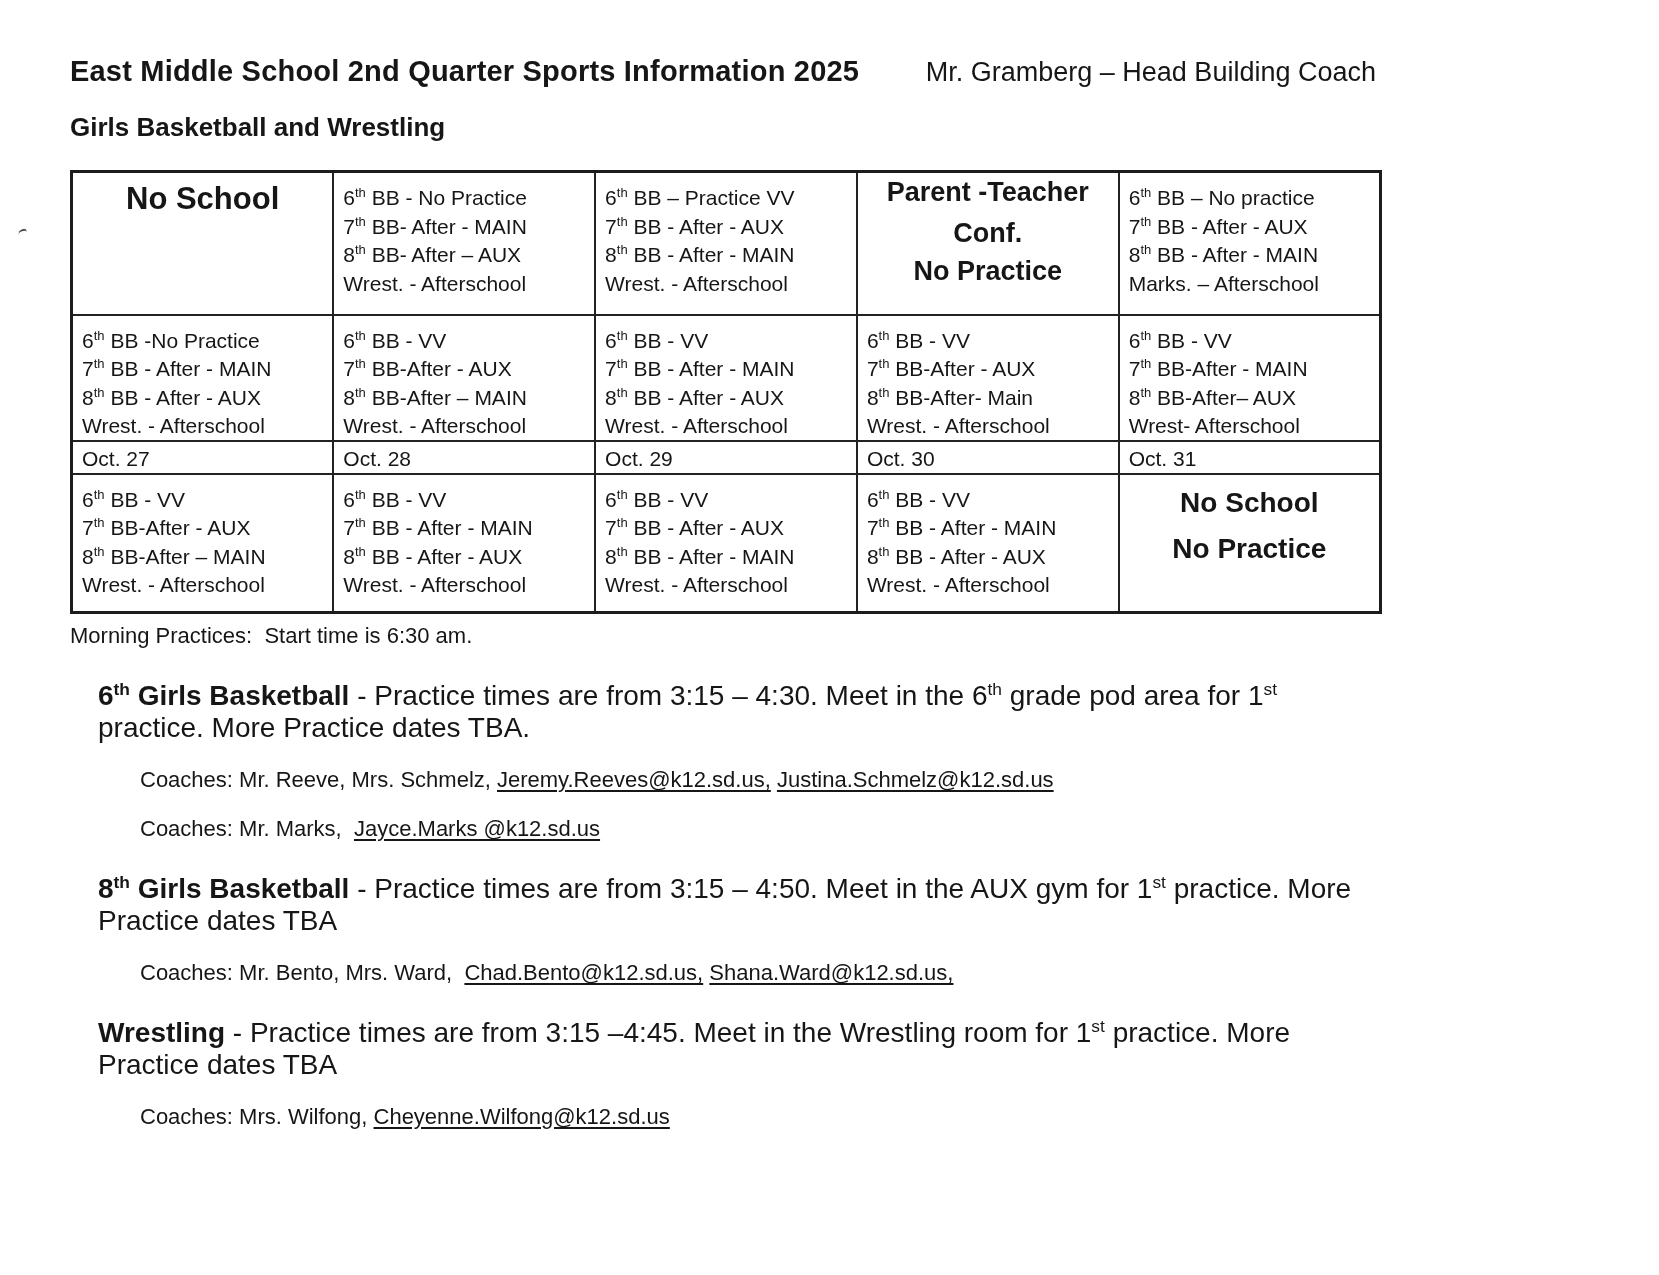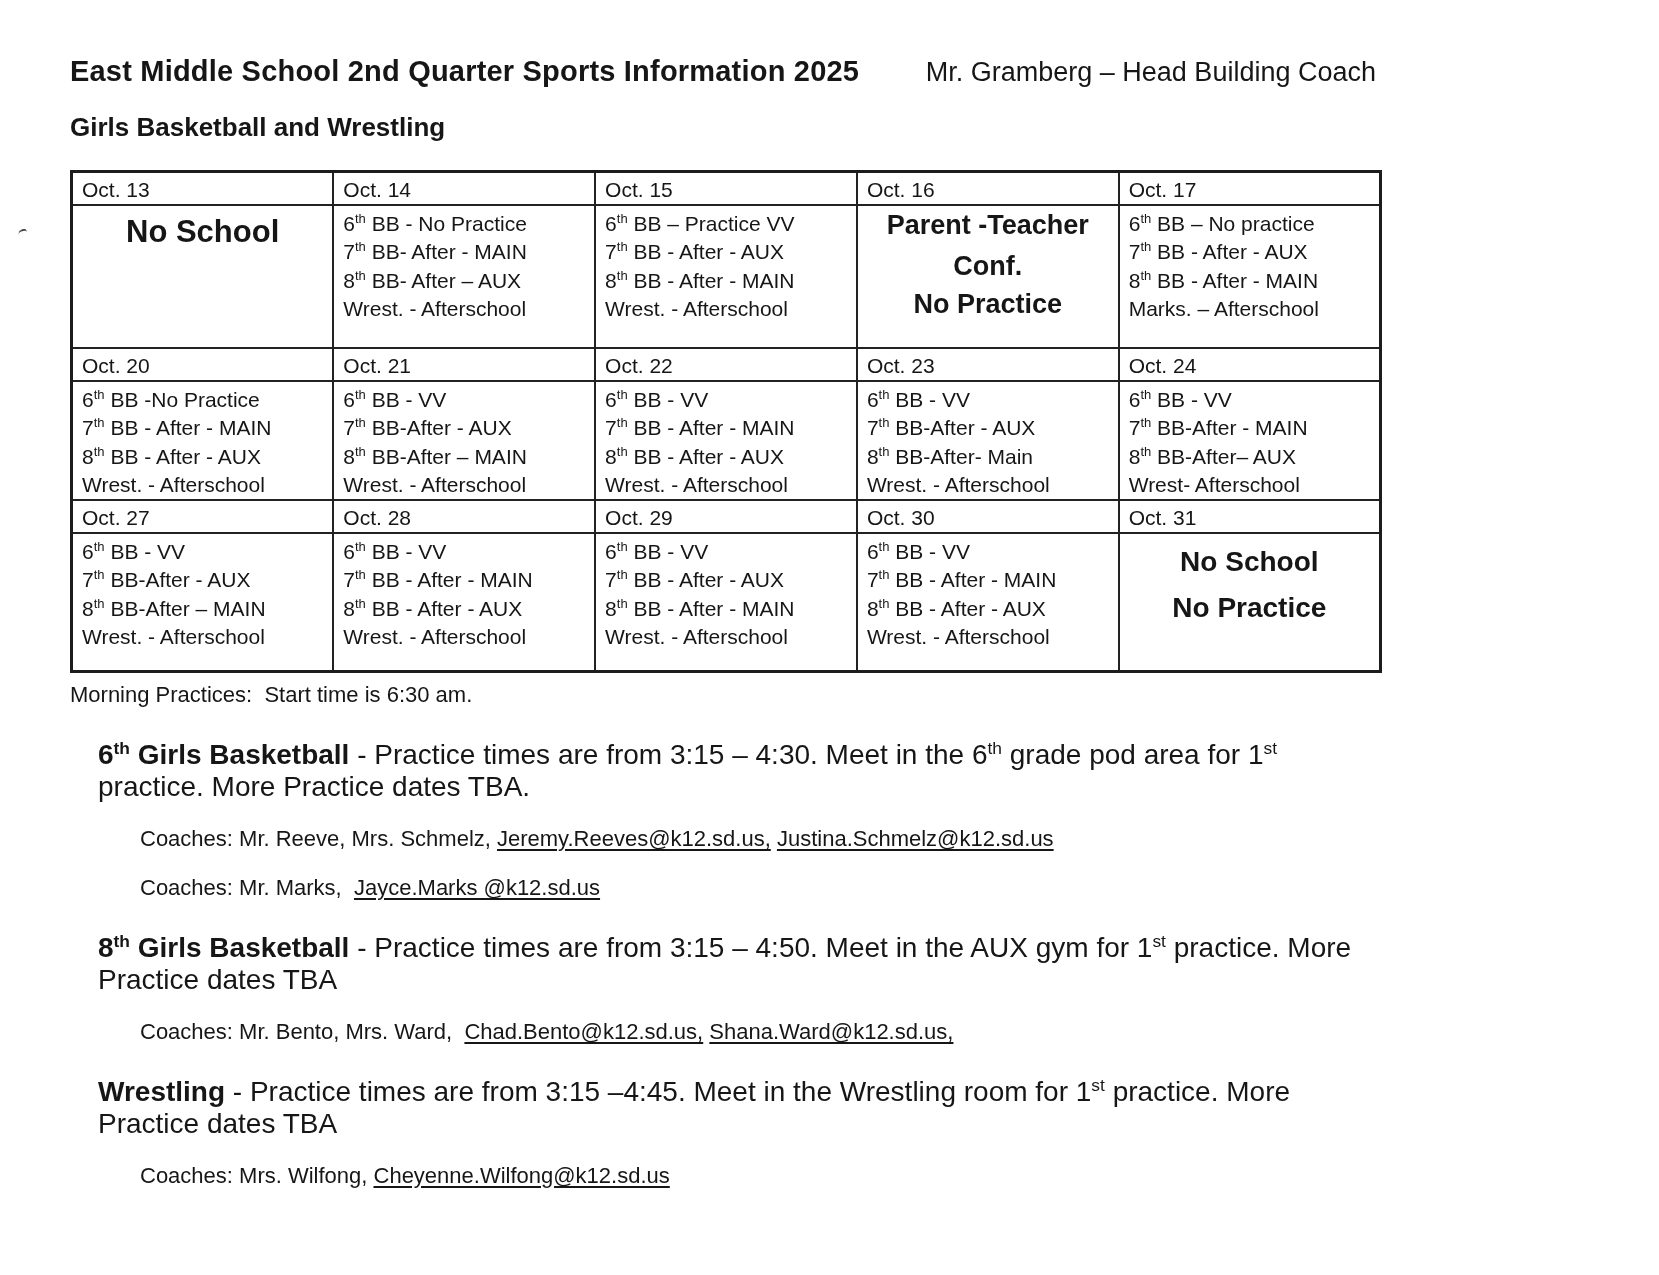--- a/index.html
+++ b/index.html
@@ -42,21 +42,21 @@
   }
   tr.r1 td { height: 143px; }
   tr.r2 td { height: 108px; }
   tr.r3 td { height: 139px; }
   .ln {
     font-size: 21px;
     line-height: 27.5px;
     padding: 1px 4px 0 9px;
     white-space: pre-wrap;
   }
-  td .ln:first-child { padding-top: 4px; }
+  td .ln:first-child { padding-top: 4px; margin-top: 7px; }
   sup { font-size: 62%; vertical-align: super; line-height: 0; }
 
   .big-notice { text-align: center; font-weight: bold; }
   .no-school-1 { font-size: 31px; margin-top: 8px; }
   .pt-line1 { font-size: 27px; margin-top: 4px; }
   .pt-line2 { font-size: 27px; margin-top: 10px; }
   .pt-line3 { font-size: 27px; margin-top: 7px; }
   .ns31-1 { font-size: 28px; margin-top: 12px; }
   .ns31-2 { font-size: 28px; margin-top: 14px; }
 
@@ -92,27 +92,20 @@
   <table class="sched">
     <colgroup>
         <col style="width:20%">
         <col style="width:20%">
         <col style="width:20%">
         <col style="width:20%">
         <col style="width:20%">
       </colgroup>
 
     <tbody>
-        <tr class="date-row">
-      <td>Oct. 13</td>
-      <td>Oct. 14</td>
-      <td>Oct. 15</td>
-      <td>Oct. 16</td>
-      <td>Oct. 17</td>
-    </tr>
     <tr class="r1">
       <td>
         <div class="big-notice no-school-1">No School</div>
       </td>
       <td>
         <div class="ln">6<sup>th</sup> BB - No Practice</div>
         <div class="ln">7<sup>th</sup> BB- After - MAIN</div>
         <div class="ln">8<sup>th</sup> BB- After – AUX</div>
         <div class="ln">Wrest. - Afterschool</div>
       </td>
@@ -128,27 +121,20 @@
         <div class="big-notice pt-line3">No Practice</div>
       </td>
       <td>
         <div class="ln">6<sup>th</sup> BB – No practice</div>
         <div class="ln">7<sup>th</sup> BB - After - AUX</div>
         <div class="ln">8<sup>th</sup> BB - After - MAIN</div>
         <div class="ln">Marks. – Afterschool</div>
       </td>
     </tr>
 
-    <tr class="date-row">
-      <td>Oct. 20</td>
-      <td>Oct. 21</td>
-      <td>Oct. 22</td>
-      <td>Oct. 23</td>
-      <td>Oct. 24</td>
-    </tr>
     <tr class="r2">
       <td>
         <div class="ln">6<sup>th</sup> BB -No Practice</div>
         <div class="ln">7<sup>th</sup> BB - After - MAIN</div>
         <div class="ln">8<sup>th</sup> BB - After - AUX</div>
         <div class="ln">Wrest. - Afterschool</div>
       </td>
       <td>
         <div class="ln">6<sup>th</sup> BB - VV</div>
         <div class="ln">7<sup>th</sup> BB-After - AUX</div>

